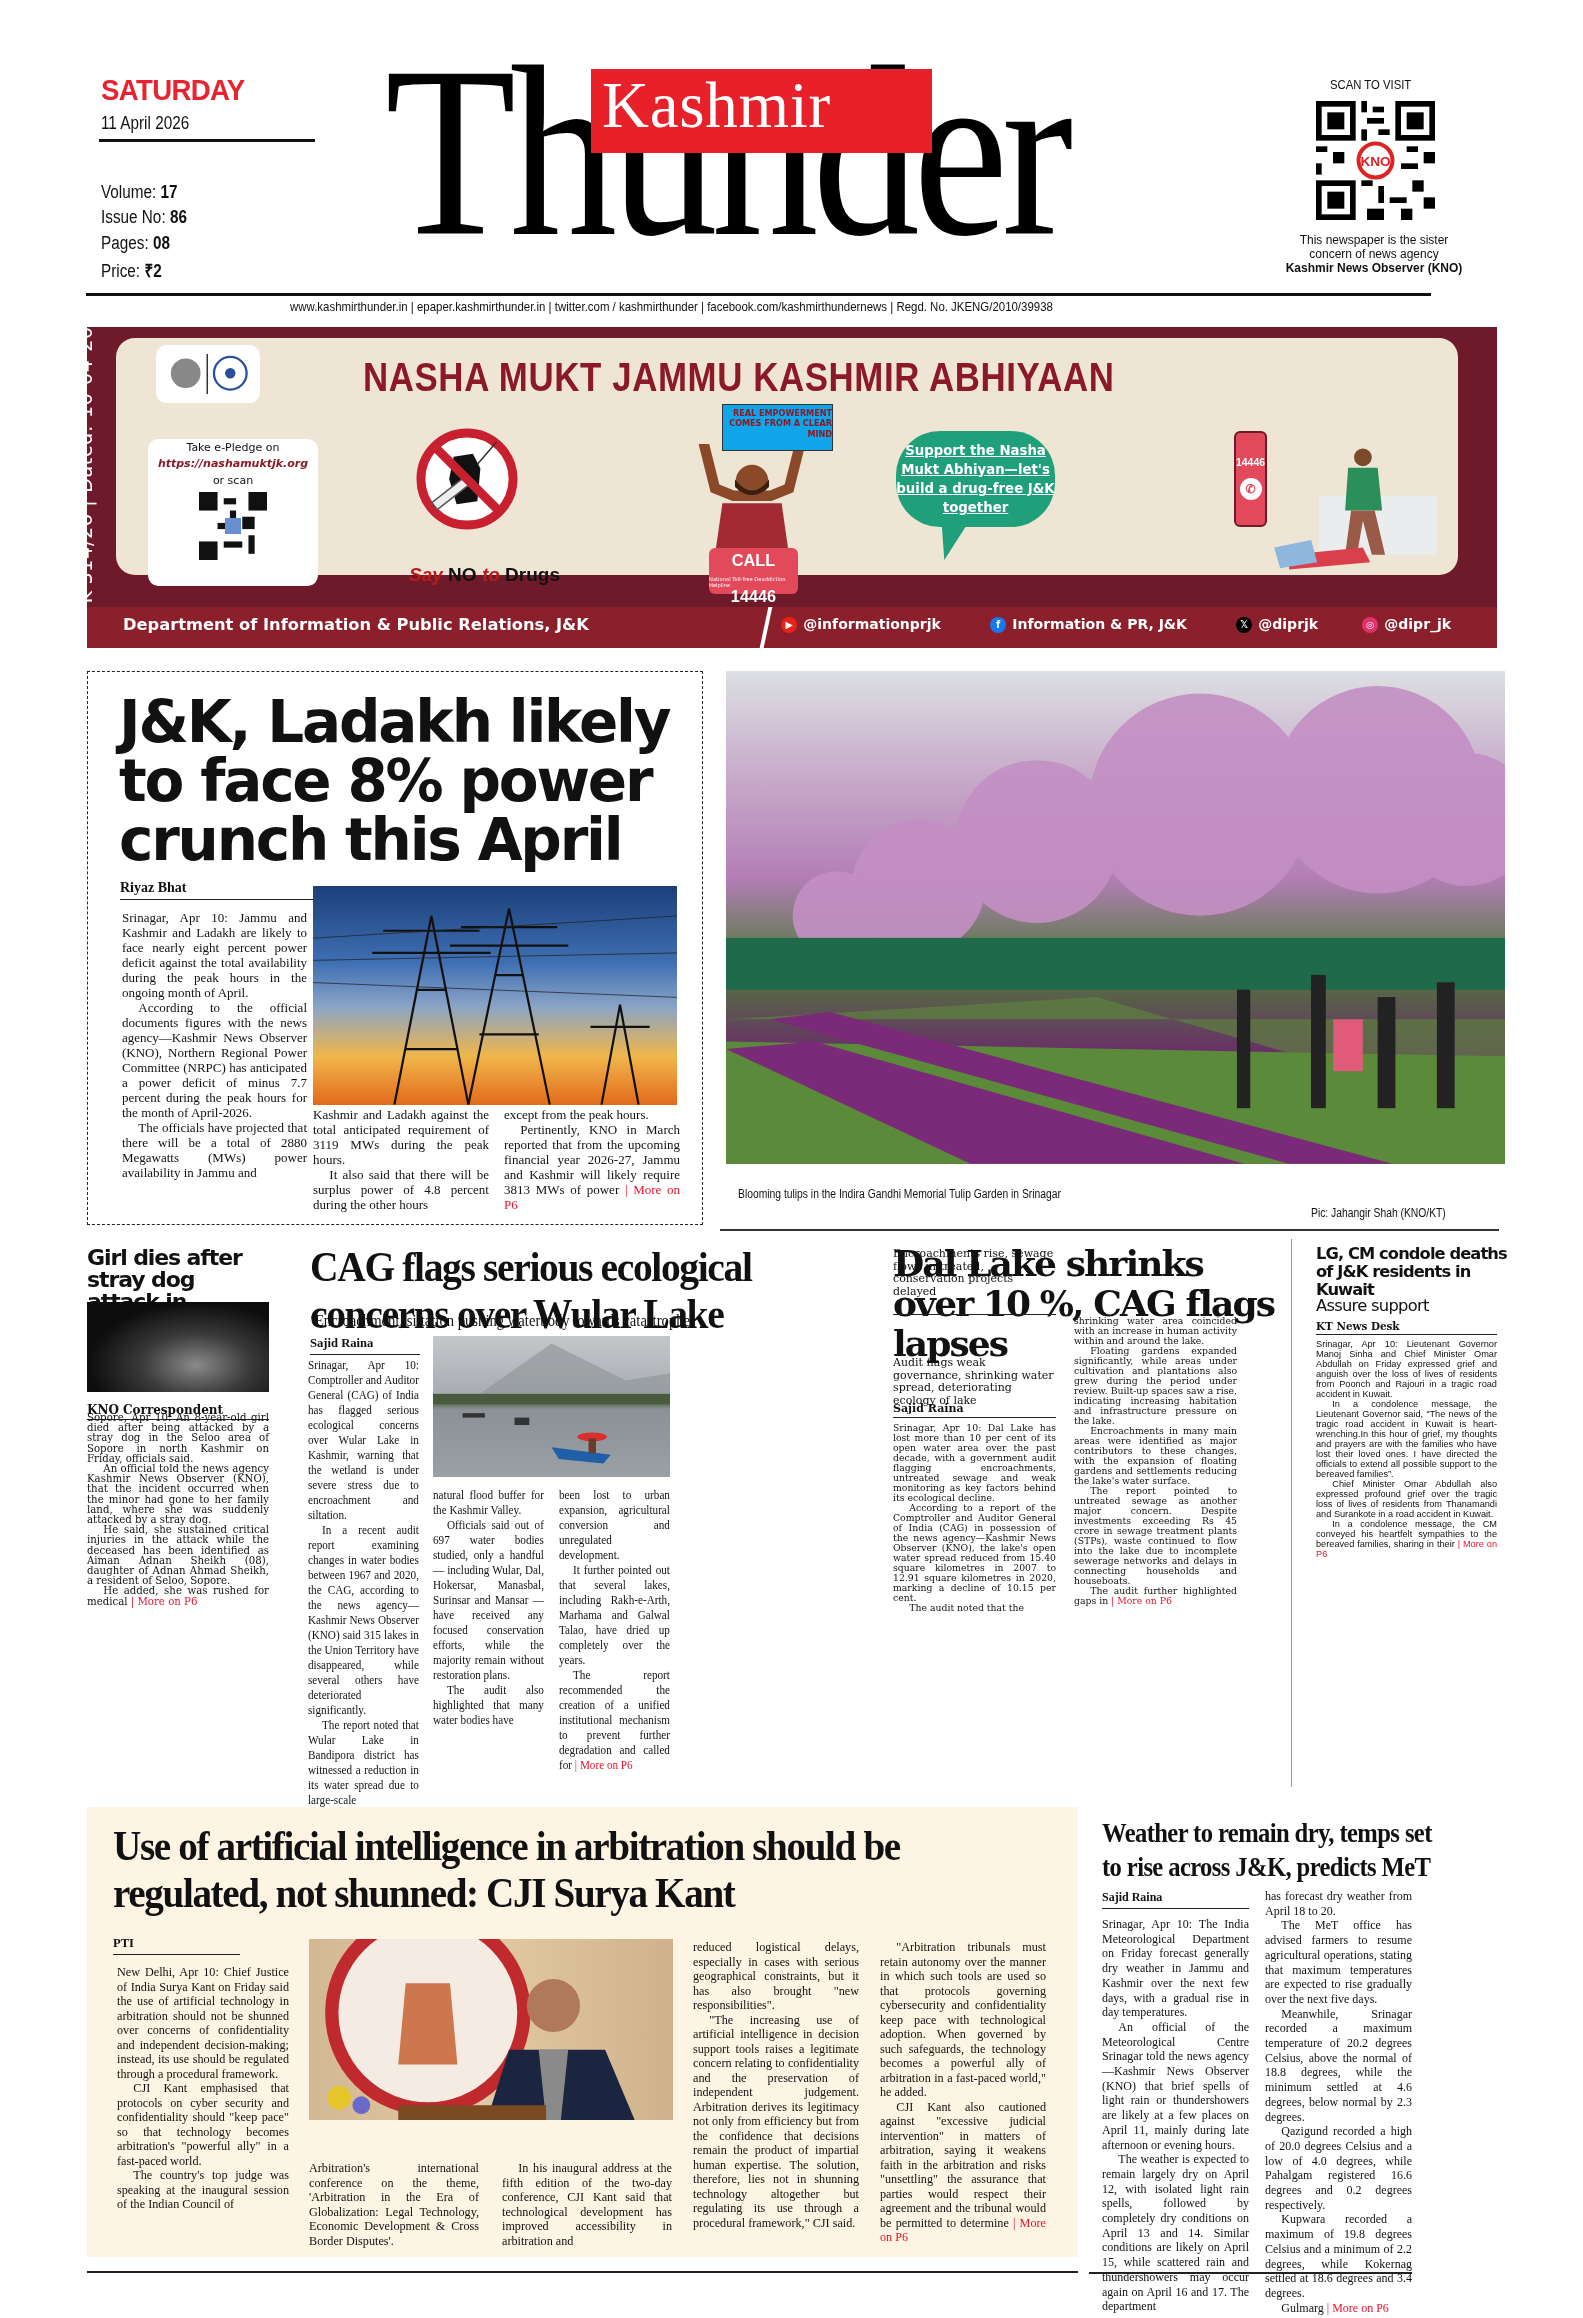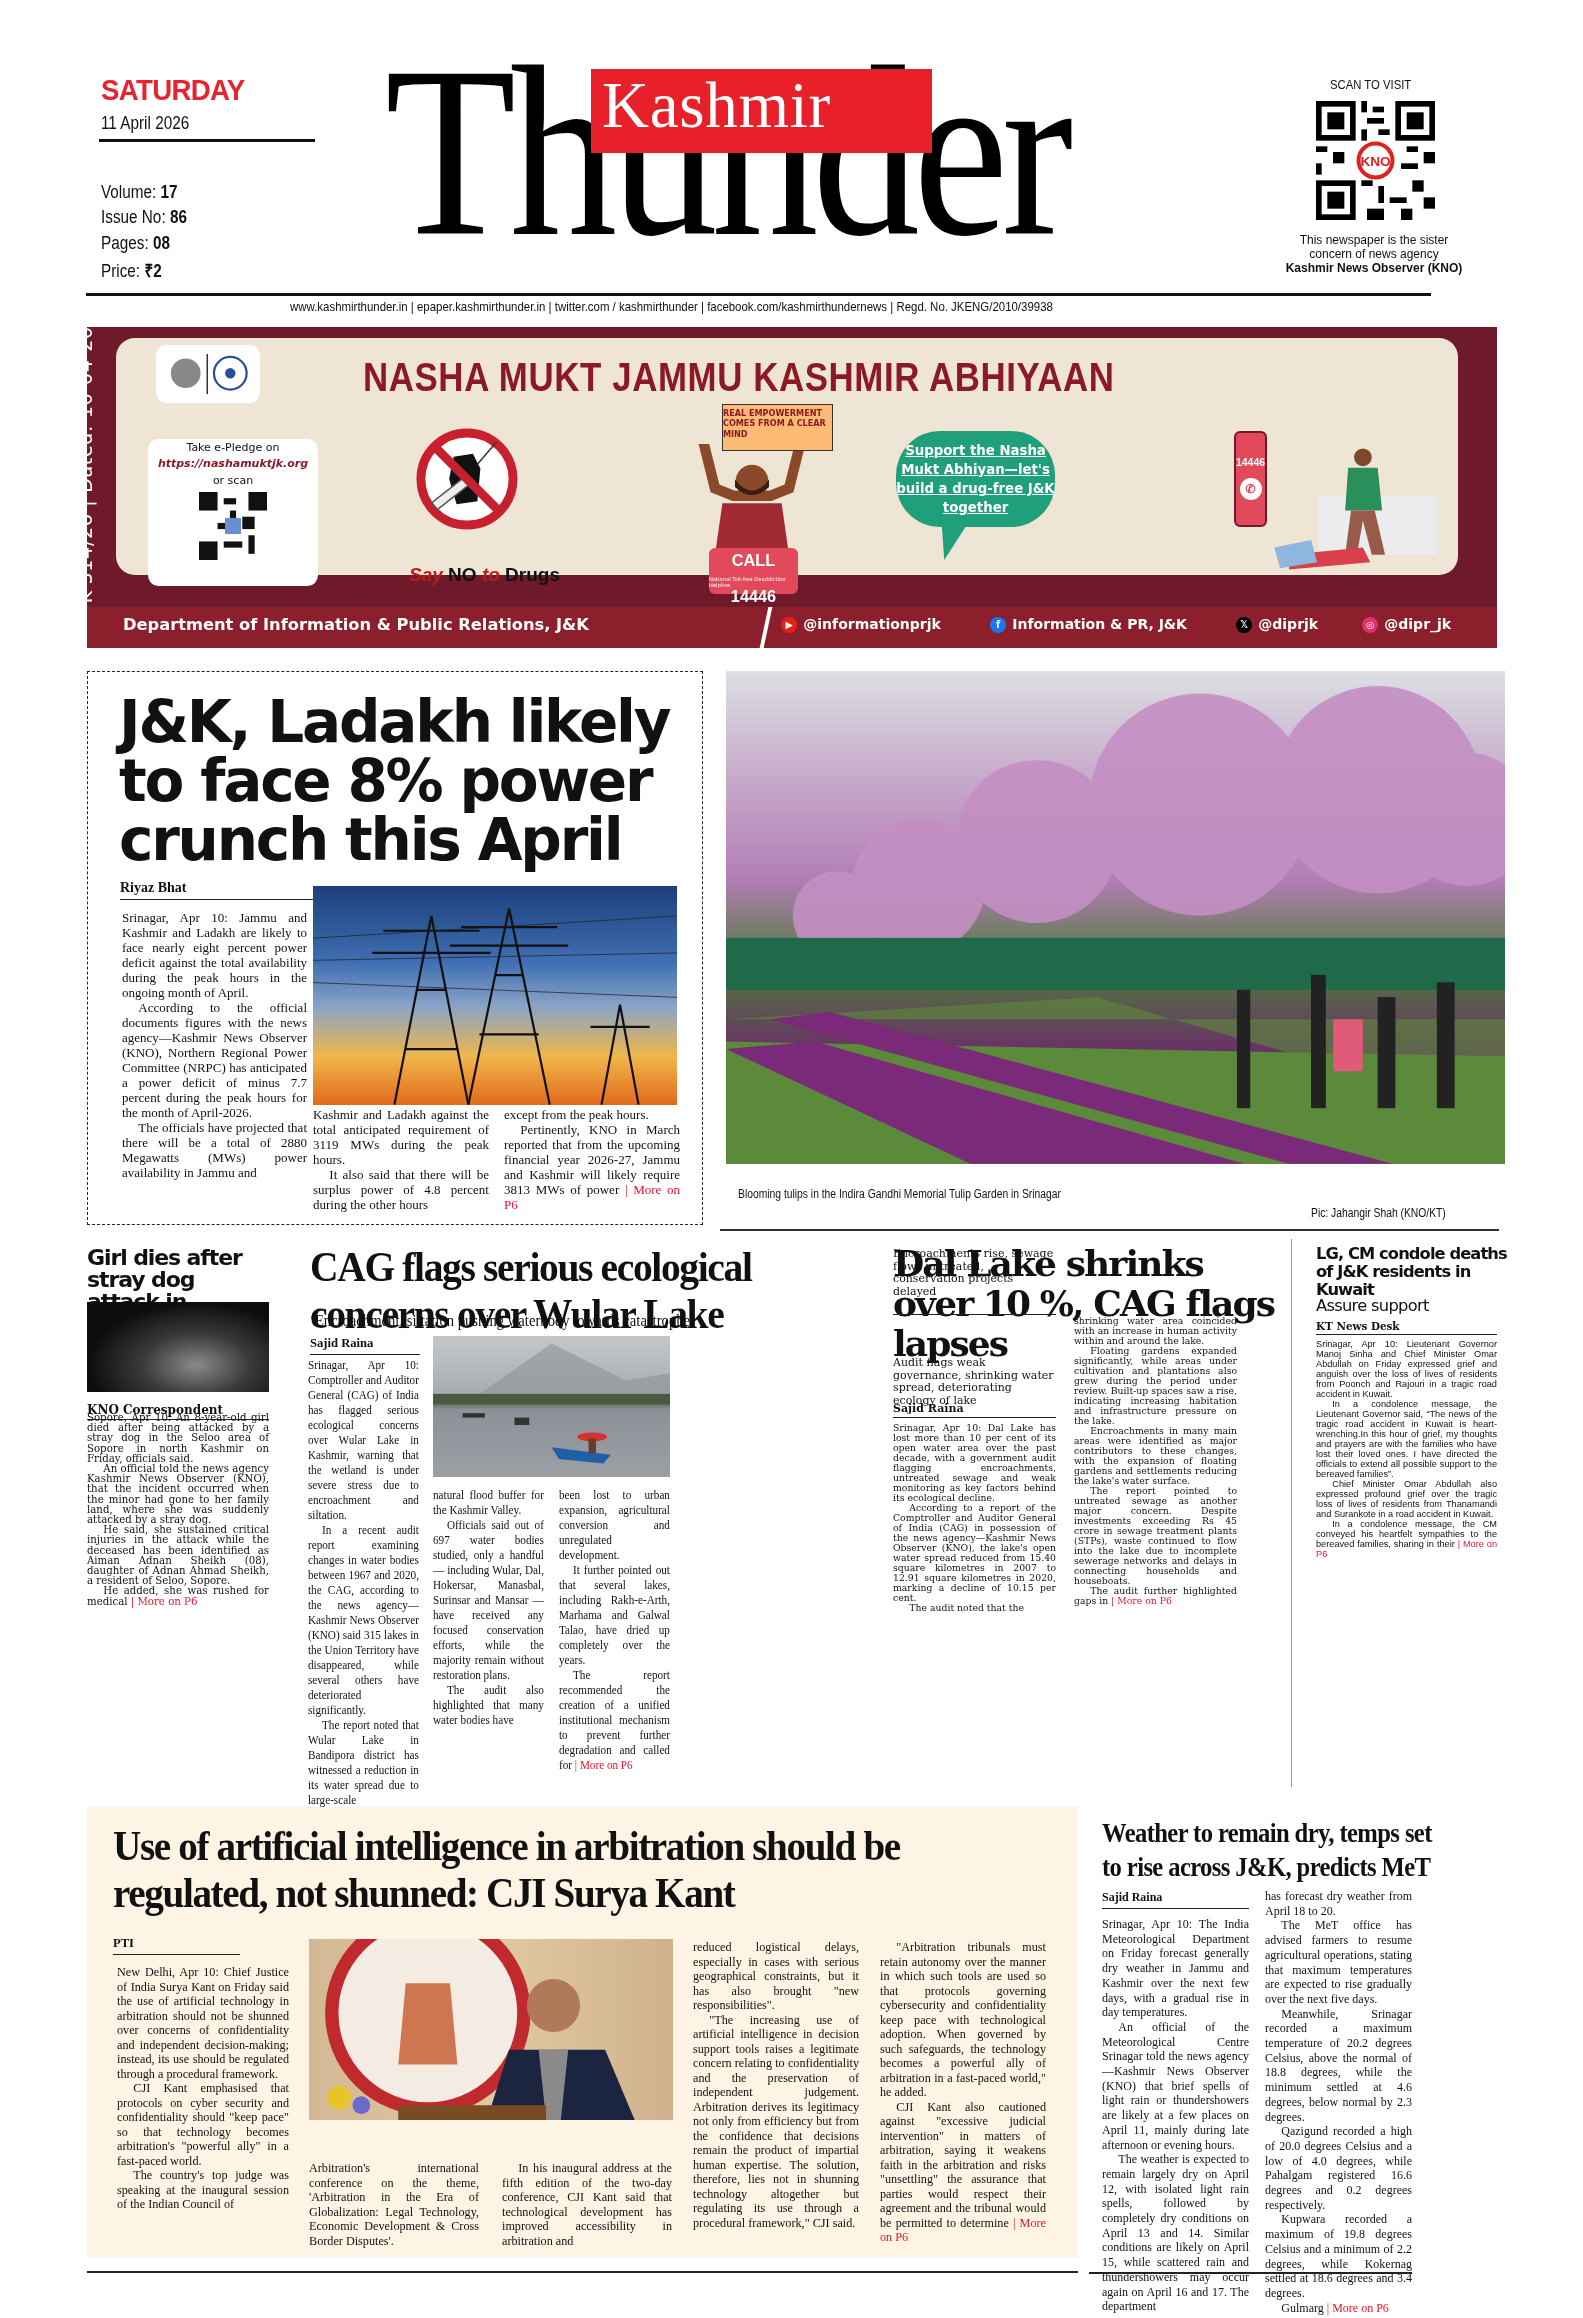--- a/index.html
+++ b/index.html
@@ -34,21 +34,21 @@
   #ad-side { left: 74px; top: 637px; width: 326px; transform: rotate(-90deg); transform-origin: left top; color: #fff; font: 19px "DejaVu Sans", sans-serif; white-space: nowrap; letter-spacing: 0.7px; }
   #ad-title { left: 363px; top: 354px; color: #8b1a26; font: bold 41px "Liberation Sans", sans-serif; letter-spacing: 0.7px; transform: scaleX(0.85); transform-origin: left; white-space: nowrap; }
   #ad-emblem { left: 156px; top: 345px; width: 104px; height: 58px; background: #fff; border-radius: 10.4px; }
   #pledge-box { left: 185px; top: 439px; width: 96px; height: 110px; background: #fff; border-radius: 10.4px; }
   #pledge-text { left: 148px; top: 440px; width: 170px; text-align: center; font: 11px/16.3px "DejaVu Sans", sans-serif; }
   #pledge-url { color: #8b1a26; font-weight: bold; font-style: italic; }
   #pledge-qr { left: 199px; top: 492px; width: 68px; height: 68px; }
   #nodrugs { left: 415px; top: 427px; width: 104px; height: 104px; }
   #say-no { left: 409px; top: 564px; font: bold 19px "Liberation Sans", sans-serif; }
   #say-no .red { color: #b91c1c; font-style: italic; }
-  #sign-box { left: 722px; top: 404px; width: 70px; height: 37px; background: #fdba74; border: 1.5px solid #333; font: bold 7.4px/10.4px "DejaVu Sans", sans-serif; color: #8b1a26; text-align: left; padding-top: 3px; }
+  #sign-box { left: 722px; top: 404px; width: 70px; height: 37px; background: #0ea5e9; border: 1.5px solid #333; font: bold 7.4px/10.4px "DejaVu Sans", sans-serif; color: #8b1a26; text-align: right; padding-top: 3px; }
   #call-box { left: 709px; top: 548px; width: 79px; height: 46px; background: #e24a5c; border-radius: 6px; color: #fff; text-align: center; }
   #call-label { font: bold 16.3px "Liberation Sans", sans-serif; display: inline-block; margin-top: 3px; }
   #call-sub { font: 5.2px/6px "DejaVu Sans", sans-serif; display: inline-block; vertical-align: top; margin-top: 6px; text-align: left; }
   #call-num { font: bold 16.3px "Liberation Sans", sans-serif; display: block; margin-top: -1.5px; }
   #cloud { left: 896px; top: 431px; width: 159px; height: 96px; background: #1fa07a; border-radius: 44px; color: #fff; text-align: center; font: bold 13.3px/19px "DejaVu Sans", sans-serif; padding-top: 10.4px; text-decoration: underline; }
   #phone { left: 1234px; top: 431px; width: 33px; height: 96px; background: #e24a5c; border-radius: 6px; border: 2.2px solid #6e1a2a; color: #fff; font: bold 10.4px "Liberation Sans", sans-serif; text-align: center; padding-top: 24px; }
   #ad-footer { left: 87px; top: 607px; width: 1410px; height: 41px; background: #8b1f2b; }
   #ad-dept { left: 123px; top: 615px; color: #fff; font: bold 16.3px "DejaVu Sans", sans-serif; }
   .social { top: 616px; color: #fff; font: bold 14px "DejaVu Sans", sans-serif; white-space: nowrap; }
   .social .ic { display: inline-block; width: 16.3px; height: 16.3px; border-radius: 50%; text-align: center; line-height: 16.3px; font-size: 9.6px; margin-right: 6px; vertical-align: middle; }

